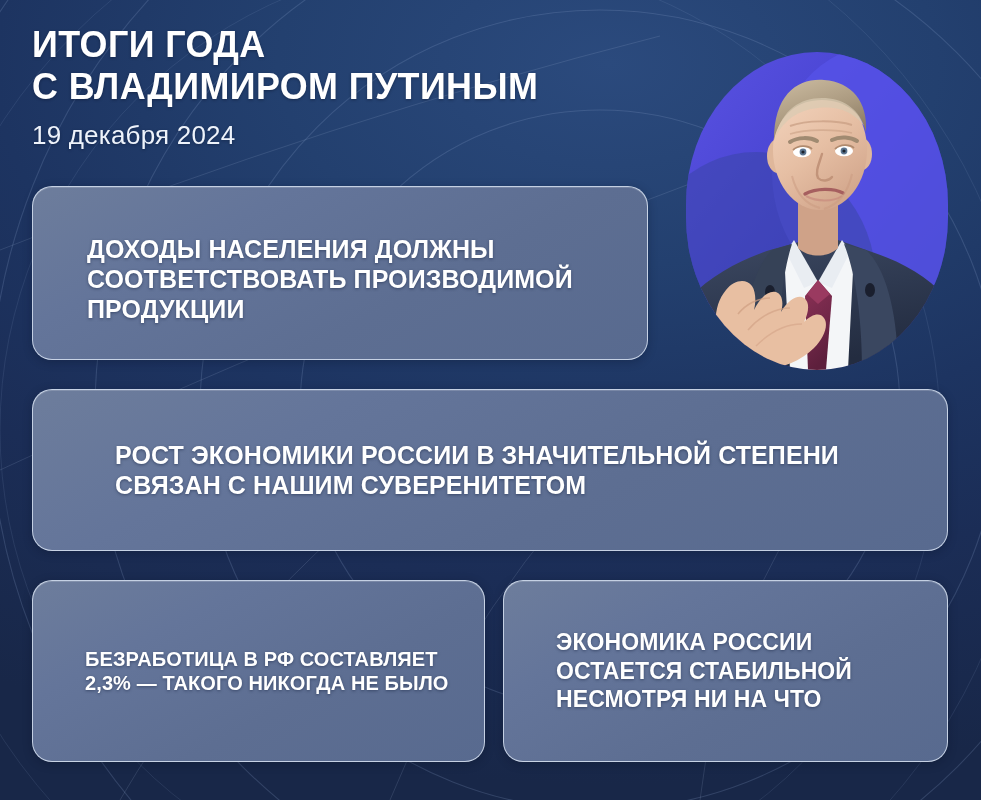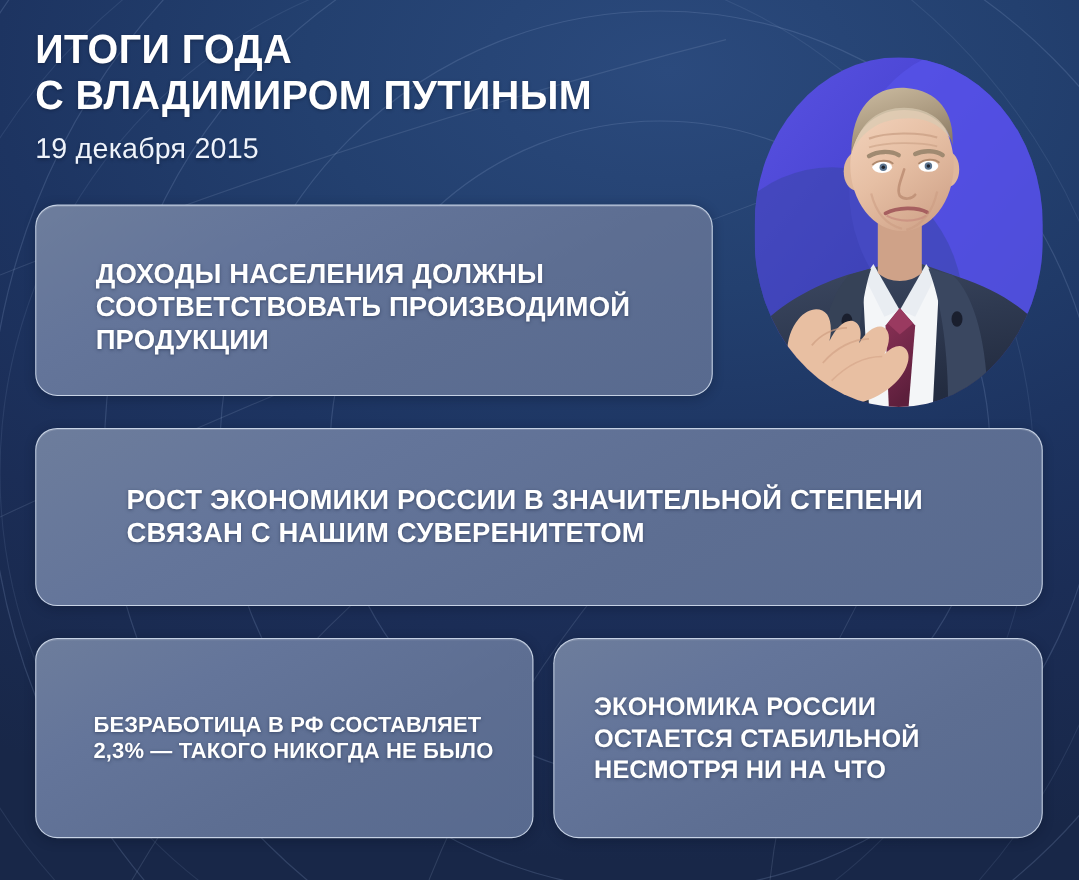--- a/index.html
+++ b/index.html
@@ -108,21 +108,21 @@
 
   #card-1 { left: 32px;  top: 186px; width: 616px; height: 174px; padding: 11px 26px 0 54px; }
   #card-1 .card-text { font-size: 25px; line-height: 1.2; }
 
   #card-2 { left: 32px;  top: 389px; width: 916px; height: 162px; padding: 0 26px 0 82px; }
   #card-2 .card-text { font-size: 25px; line-height: 1.22; }
 
   #card-3 { left: 32px;  top: 580px; width: 453px; height: 182px; padding: 0 20px 0 52px; }
   #card-3 .card-text { font-size: 20px; line-height: 1.22; }
 
-  #card-4 { left: 503px; top: 580px; width: 445px; height: 182px; padding: 0 20px 0 36px; border-radius: 23px; }
+  #card-4 { left: 503px; top: 580px; width: 445px; height: 182px; padding: 0 20px 0 52px; }
   #card-4 .card-text { font-size: 23px; line-height: 1.24; }
 </style>
 </head>
 <body>
 
 <div class="poster">
 
   <svg class="arcs" width="981" height="800" viewBox="0 0 981 800" aria-hidden="true">
     <g fill="none" stroke="#8fa6cc" stroke-opacity="0.22" stroke-width="1.1">
       <circle cx="600" cy="410" r="300"></circle>
@@ -244,21 +244,21 @@
         </g>
       </svg>
     </div>
   </div>
 
   <div class="header">
     <h1 class="title">
       <span class="l1">ИТОГИ ГОДА</span>
       <span class="l2">С ВЛАДИМИРОМ ПУТИНЫМ</span>
     </h1>
-    <p class="subtitle">19 декабря 2015</p>
+    <p class="subtitle">19 декабря 2024</p>
   </div>
 
   <div class="card" id="card-1">
     <p class="card-text">ДОХОДЫ НАСЕЛЕНИЯ ДОЛЖНЫ СООТВЕТСТВОВАТЬ ПРОИЗВОДИМОЙ ПРОДУКЦИИ</p>
   </div>
 
   <div class="card" id="card-2">
     <p class="card-text">РОСТ ЭКОНОМИКИ РОССИИ В ЗНАЧИТЕЛЬНОЙ СТЕПЕНИ СВЯЗАН С НАШИМ СУВЕРЕНИТЕТОМ</p>
   </div>
 

